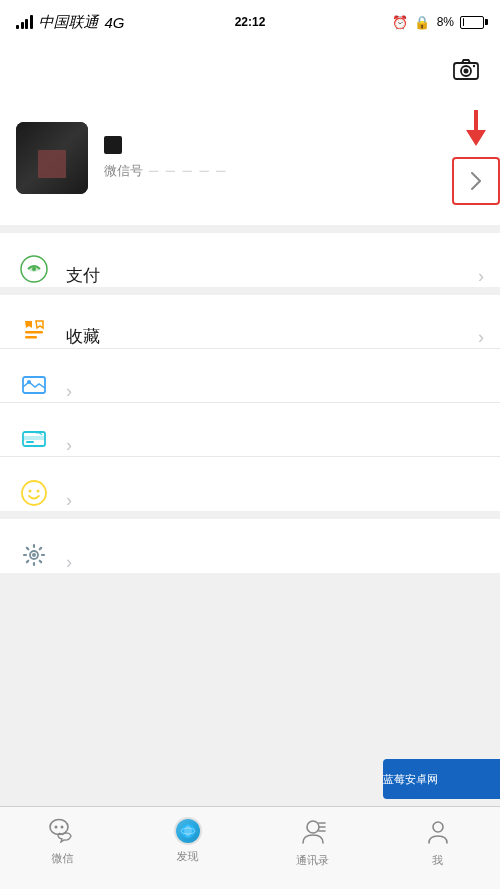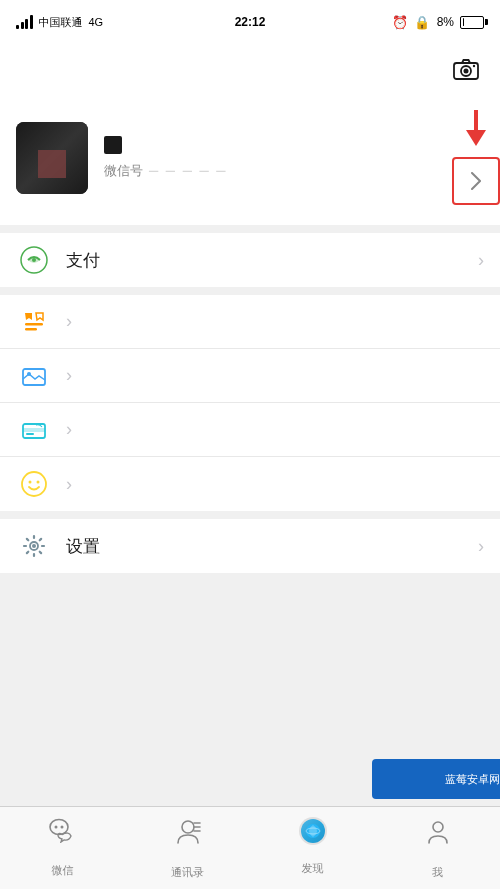--- a/index.html
+++ b/index.html
@@ -20,22 +20,23 @@
       display: flex;
       align-items: center;
       justify-content: space-between;
       padding: 0 16px;
       position: relative;
     }
     .status-left {
       display: flex;
       align-items: center;
       gap: 6px;
-      font-size: 11px;
+      font-size: 15px;
       font-weight: 500;
+      font-style: italic;
     }
     .signal-bars {
       display: flex;
       align-items: flex-end;
       gap: 1.5px;
       height: 14px;
     }
     .signal-bar {
       width: 3px;
       background: #000;
@@ -198,21 +199,21 @@
       cursor: pointer;
     }
 
     
     .menu-section {
       background: #fff;
       margin-bottom: 8px;
     }
     .menu-item {
       display: flex;
-      align-items: center;
+      align-items: flex-end;
       padding: 0 16px;
       height: 54px;
       border-bottom: 0.5px solid #e8e8e8;
       cursor: pointer;
       position: relative;
     }
     .menu-item:last-child {
       border-bottom: none;
     }
     .menu-icon-wrap {
@@ -244,21 +245,21 @@
       border-top: 0.5px solid #d0d0d0;
       display: flex;
       align-items: flex-start;
       justify-content: space-around;
       padding-top: 10px;
     }
     .tab-item {
       display: flex;
       flex-direction: column;
       align-items: center;
-      gap: 16px;
+      gap: 4px;
       flex: 1;
       cursor: pointer;
     }
     .tab-label {
       font-size: 11px;
       color: #888;
     }
     .tab-discover-icon {
       width: 28px;
       height: 28px;
@@ -278,27 +279,27 @@
       display: flex;
       align-items: center;
       justify-content: center;
     }
 
     
     .watermark {
       position: absolute;
       bottom: 90px;
       right: 0;
-      width: 128px;
+      width: 117px;
       height: 40px;
       background: #1565c0;
       border-radius: 4px 0 0 4px;
       display: flex;
       align-items: center;
-      justify-content: flex-end;
+      justify-content: flex-start;
       z-index: 10;
       font-family: Liberation Serif, serif;
     }
     .watermark-text {
       color: #fff;
       font-size: 11px;
     }
   </style>
 </head>
 <body>
@@ -389,20 +390,21 @@
 <div class="menu-section">
   <div class="menu-item">
     <div class="menu-icon-wrap">
       <svg width="28" height="28" viewBox="0 0 28 28" fill="none">
         <path d="M5 5 L12 5 L12 12 L9 10 L6 12 Z" fill="#ff9800" stroke="none"></path>
         <path d="M16 5 L23 5 L23 12 L20 10 L17 12 Z" fill="none" stroke="#ff9800" stroke-width="1.5"></path>
         <rect x="5" y="15" width="18" height="2.5" rx="1.2" fill="#ff9800"></rect>
         <rect x="5" y="20" width="12" height="2.5" rx="1.2" fill="#ff9800"></rect>
       </svg>
     </div>
+    <span class="menu-label">收藏</span>
     <span class="chevron">›</span>
   </div>
   <div class="menu-item">
     <div class="menu-icon-wrap">
       <svg width="28" height="28" viewBox="0 0 28 28" fill="none">
         <rect x="3" y="7" width="22" height="16" rx="2" stroke="#42a5f5" stroke-width="1.8" fill="none"></rect>
         <path d="M3 17 L9 12 L15 17 L19 14 L25 18" stroke="#42a5f5" stroke-width="1.5" fill="none"></path>
         <circle cx="9" cy="12" r="2" fill="#42a5f5"></circle>
       </svg>
     </div>
@@ -434,64 +436,63 @@
 
 <div class="menu-section">
   <div class="menu-item">
     <div class="menu-icon-wrap">
       <svg width="28" height="28" viewBox="0 0 28 28" fill="none">
         <circle cx="14" cy="14" r="4" stroke="#78909c" stroke-width="1.8" fill="none"></circle>
         <path d="M14 4 L14 6 M14 22 L14 24 M4 14 L6 14 M22 14 L24 14 M6.86 6.86 L8.27 8.27 M19.73 19.73 L21.14 21.14 M21.14 6.86 L19.73 8.27 M8.27 19.73 L6.86 21.14" stroke="#78909c" stroke-width="2.2" stroke-linecap="round"></path>
         <circle cx="14" cy="14" r="2" fill="#78909c"></circle>
       </svg>
     </div>
-    <span class="menu-label">设置</span>
     <span class="chevron">›</span>
   </div>
 </div>
 
 <div class="tab-bar">
   <div class="tab-item">
     <div>
       <svg width="28" height="26" viewBox="0 0 28 26" fill="none">
         <ellipse cx="10" cy="10" rx="9" ry="7.5" stroke="#888" stroke-width="1.6" fill="none"></ellipse>
         <circle cx="7" cy="10" r="1.5" fill="#888"></circle>
         <circle cx="13" cy="10" r="1.5" fill="#888"></circle>
         <path d="M13 17.5 Q20 14 22 19 Q20 24 15 23 L12 25 L13 22 Q9 21 9 18 Q10 15 13 17.5Z" fill="none" stroke="#888" stroke-width="1.4"></path>
       </svg>
     </div>
     <span class="tab-label">微信</span>
-  </div>
-  <div class="tab-item">
-    <div>
-      <svg width="28" height="28" viewBox="0 0 28 28" fill="none">
-        <circle cx="14" cy="10" r="6" stroke="#888" stroke-width="1.6" fill="none"></circle>
-        <path d="M4 26 Q4 18 14 18 Q24 18 24 26" stroke="#888" stroke-width="1.6" fill="none" stroke-linecap="round"></path>
-        <line x1="20" y1="6" x2="26" y2="6" stroke="#888" stroke-width="1.6" stroke-linecap="round"></line>
-        <line x1="20" y1="10" x2="26" y2="10" stroke="#888" stroke-width="1.6" stroke-linecap="round"></line>
-        <line x1="20" y1="14" x2="26" y2="14" stroke="#888" stroke-width="1.6" stroke-linecap="round"></line>
-      </svg>
-    </div>
-    <span class="tab-label">通讯录</span>
   </div>
   <div class="tab-item">
     <div class="tab-discover-icon">
       <div class="tab-discover-inner">
         <svg width="16" height="16" viewBox="0 0 16 16" fill="none">
           <circle cx="8" cy="8" r="7" fill="#29b6f6"></circle>
           <path d="M8 2 Q12 5 12 8 Q12 11 8 14 Q4 11 4 8 Q4 5 8 2Z" fill="#81d4fa" opacity="0.6"></path>
           <ellipse cx="8" cy="8" rx="7" ry="3" stroke="rgba(255,255,255,0.5)" stroke-width="0.8" fill="none"></ellipse>
         </svg>
       </div>
     </div>
     <span class="tab-label">发现</span>
   </div>
   <div class="tab-item">
     <div>
       <svg width="28" height="28" viewBox="0 0 28 28" fill="none">
+        <circle cx="14" cy="10" r="6" stroke="#888" stroke-width="1.6" fill="none"></circle>
+        <path d="M4 26 Q4 18 14 18 Q24 18 24 26" stroke="#888" stroke-width="1.6" fill="none" stroke-linecap="round"></path>
+        <line x1="20" y1="6" x2="26" y2="6" stroke="#888" stroke-width="1.6" stroke-linecap="round"></line>
+        <line x1="20" y1="10" x2="26" y2="10" stroke="#888" stroke-width="1.6" stroke-linecap="round"></line>
+        <line x1="20" y1="14" x2="26" y2="14" stroke="#888" stroke-width="1.6" stroke-linecap="round"></line>
+      </svg>
+    </div>
+    <span class="tab-label">通讯录</span>
+  </div>
+  <div class="tab-item">
+    <div>
+      <svg width="28" height="28" viewBox="0 0 28 28" fill="none">
         <circle cx="14" cy="10" r="5" stroke="#888" stroke-width="1.6" fill="none"></circle>
         <path d="M5 26 Q5 19 14 19 Q23 19 23 26" stroke="#888" stroke-width="1.6" fill="none" stroke-linecap="round"></path>
       </svg>
     </div>
     <span class="tab-label">我</span>
   </div>
 </div>
 
 <div class="watermark">
   <span class="watermark-text">蓝莓安卓网</span>

